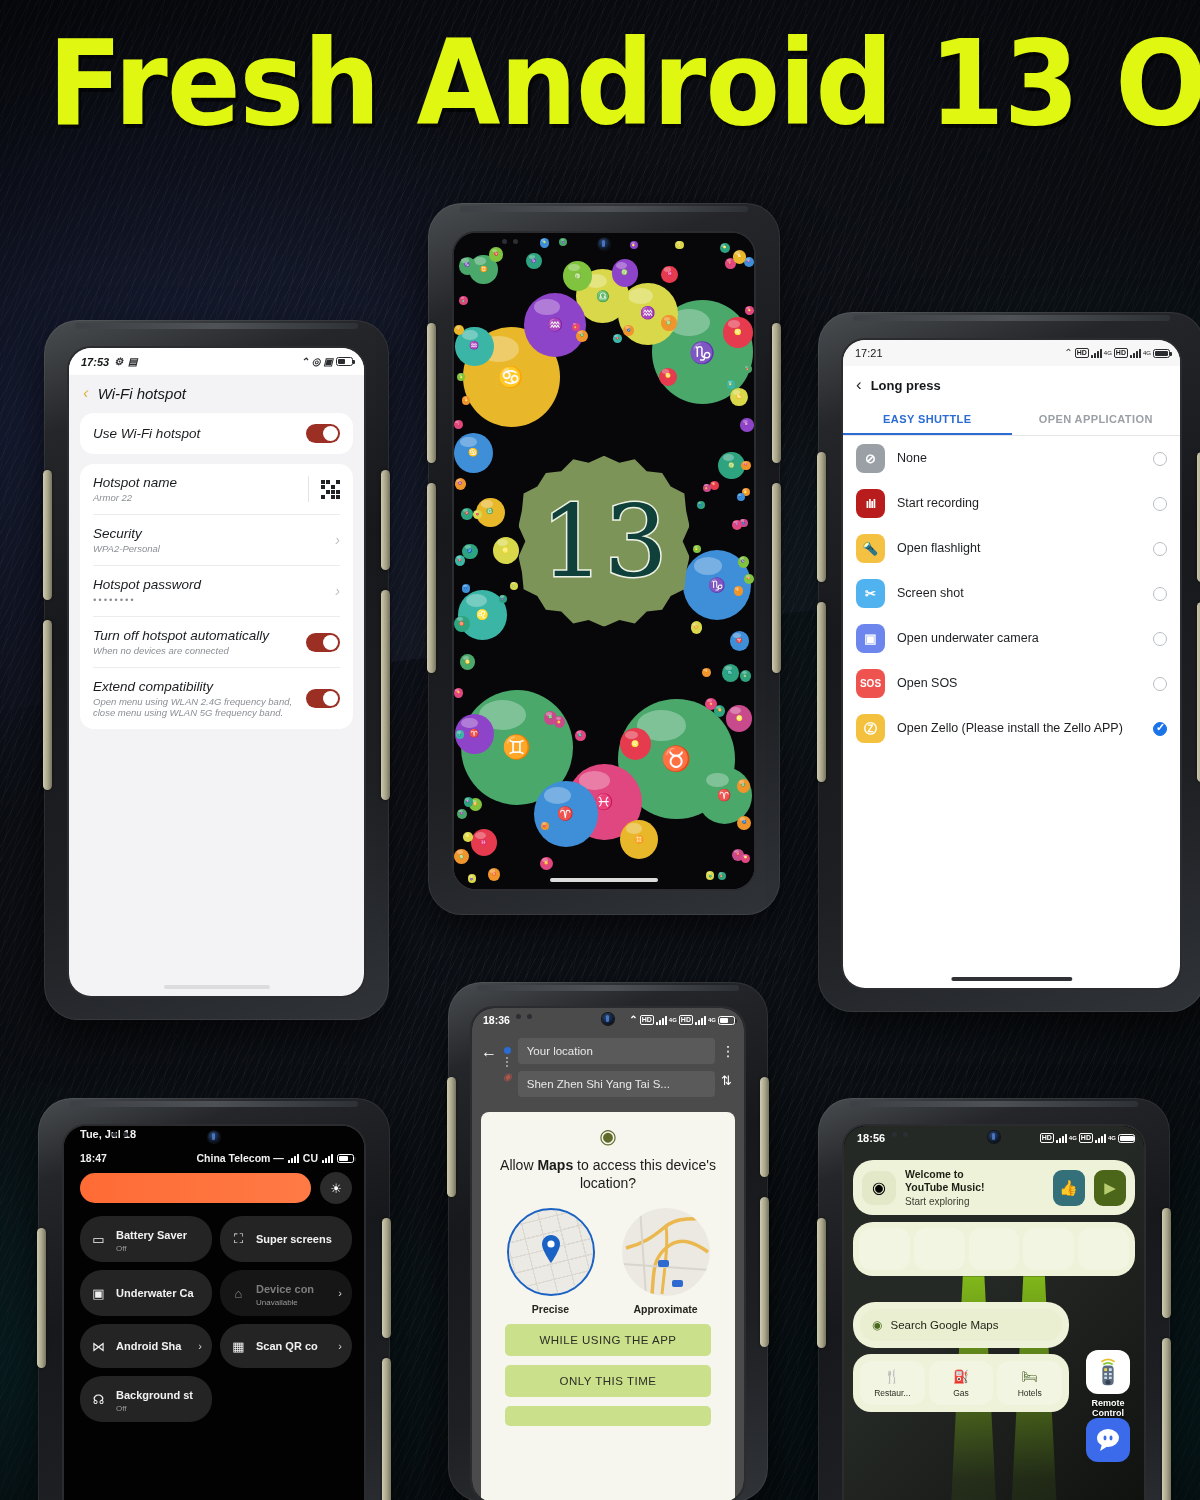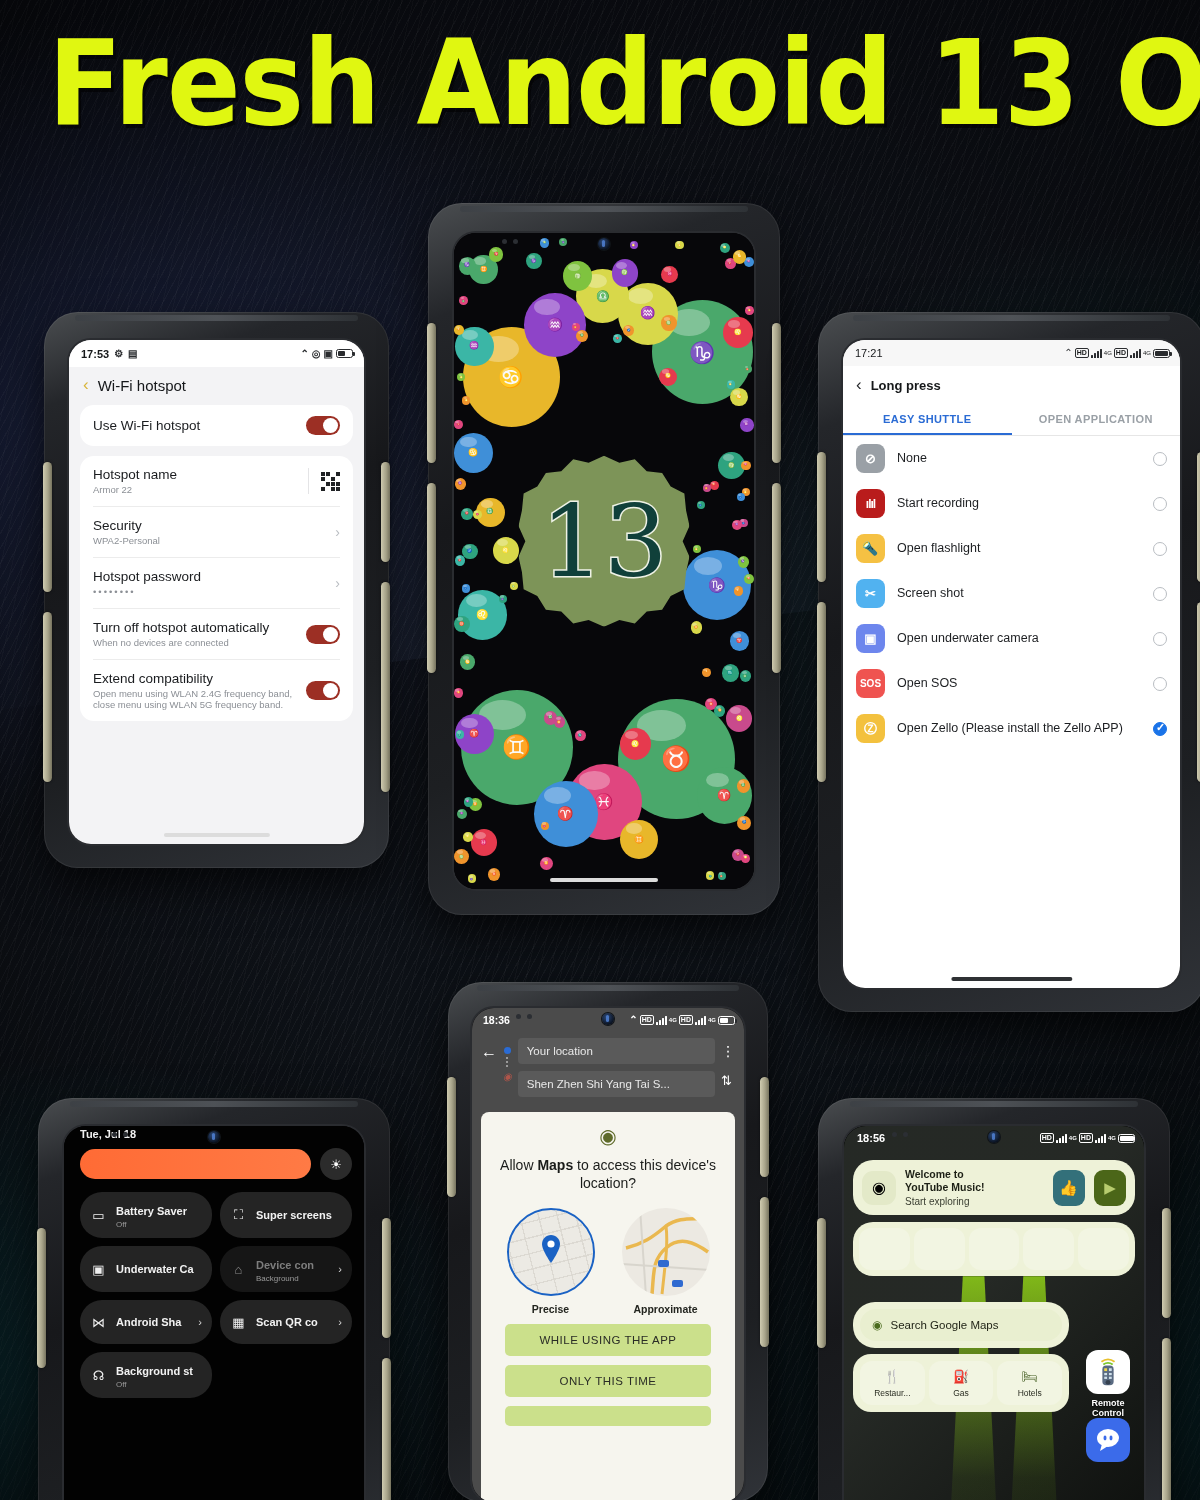--- a/index.html
+++ b/index.html
@@ -253,21 +253,21 @@
 <div id="bg">
   <div class="bg-base"></div>
   <div class="bg-lines"></div>
   <div class="bg-lines2"></div>
   <div class="bg-swoosh"></div>
   <div class="bg-vig"></div>
 </div>
 
 <div id="headline">Fresh Android 13 OS</div>
 
-<div class="phone p1" style="left:44px; top:312px; width:345px; height:556px;">
+<div class="phone p1" style="left:44px; top:320px; width:345px; height:700px;font-style:italic;">
   <div class="chassis"></div>
   <div class="bumper-l" style="top:150px;height:130px;"></div>
   <div class="bumper-l" style="top:300px;height:170px;"></div>
   <div class="bumper-r" style="top:150px;height:100px;"></div>
   <div class="bumper-r" style="top:270px;height:210px;"></div>
 
   <div class="screenwrap" style="left:25px; top:28px; right:25px; bottom:24px;">
 
     <div class="screen">
 
@@ -587,20 +587,42 @@
   <div class="screenwrap" style="left:26px; top:28px; right:26px; bottom:0;">
 
     <div class="screen">
       <div class="sensors">
           <i></i>
           <i></i>
         </div>
       <div class="camdot"></div>
 
       <div class="p4-date">Tue, Jul 18</div>
+      <div class="p4-stat">
+        <span>18:47</span>
+        <span class="car">
+          <span>China Telecom —</span>
+          <span class="bars">
+              <b style="height:3px;background:#fff"></b>
+              <b style="height:5px;background:#fff"></b>
+              <b style="height:7px;background:#fff"></b>
+              <b style="height:9px;background:#fff"></b>
+            </span>
+          <span>CU</span>
+          <span class="bars">
+              <b style="height:3px;background:#fff"></b>
+              <b style="height:5px;background:#fff"></b>
+              <b style="height:7px;background:#fff"></b>
+              <b style="height:9px;background:#fff"></b>
+            </span>
+          <span class="batt" style="border-color:#fff">
+              <span style="background:#fff;width:60%"></span>
+            </span>
+        </span>
+      </div>
 
       <div class="bright">
         <div class="brightbar"></div>
         <div class="brightbtn">☀</div>
       </div>
 
       <div class="tiles">
         <div class="tile">
           <span class="ti">▭</span>
           <span><span class="tl">Battery Saver</span>
@@ -610,21 +632,21 @@
           <span class="ti">⛶</span>
           <span class="tl">Super screens</span>
         </div>
         <div class="tile">
           <span class="ti">▣</span>
           <span class="tl">Underwater Ca</span>
         </div>
         <div class="tile dim">
           <span class="ti">⌂</span>
           <span><span class="tl">Device con</span>
-            <span class="ts" style="display:block">Background</span></span>
+            <span class="ts" style="display:block">Unavailable</span></span>
           <span class="tch">›</span>
         </div>
         <div class="tile">
           <span class="ti">⋈</span>
           <span class="tl">Android Sha</span>
           <span class="tch">›</span>
         </div>
         <div class="tile">
           <span class="ti">▦</span>
           <span class="tl">Scan QR co</span>

